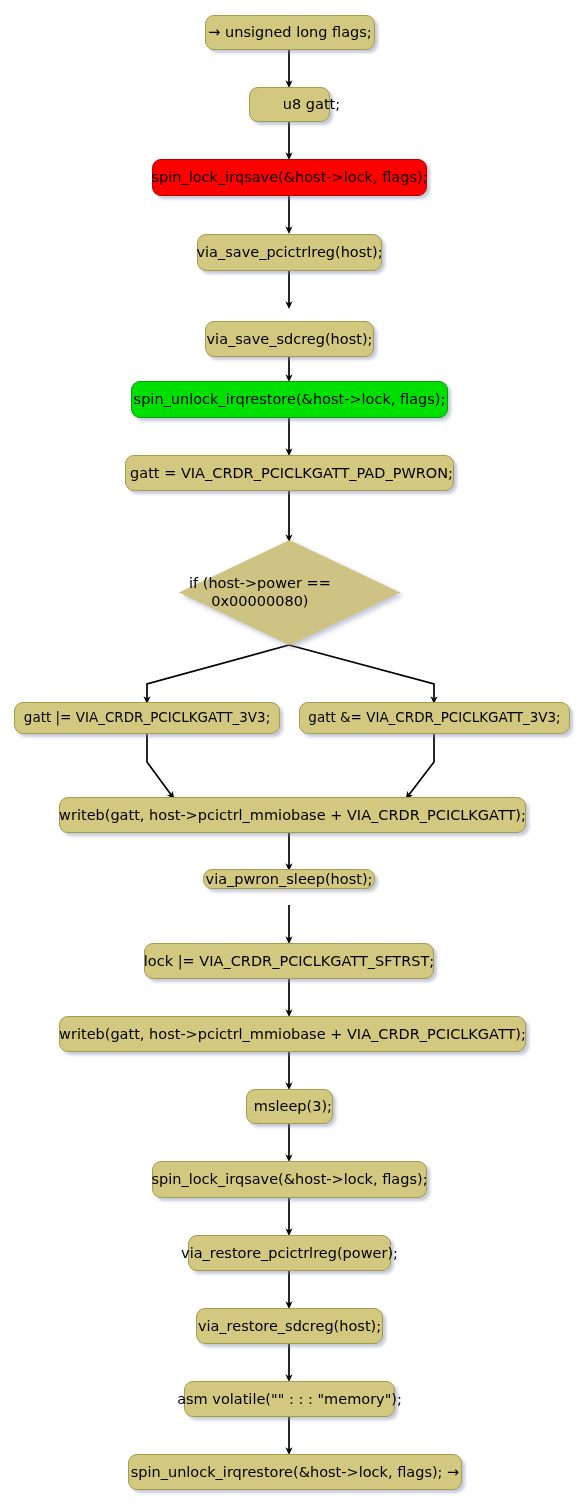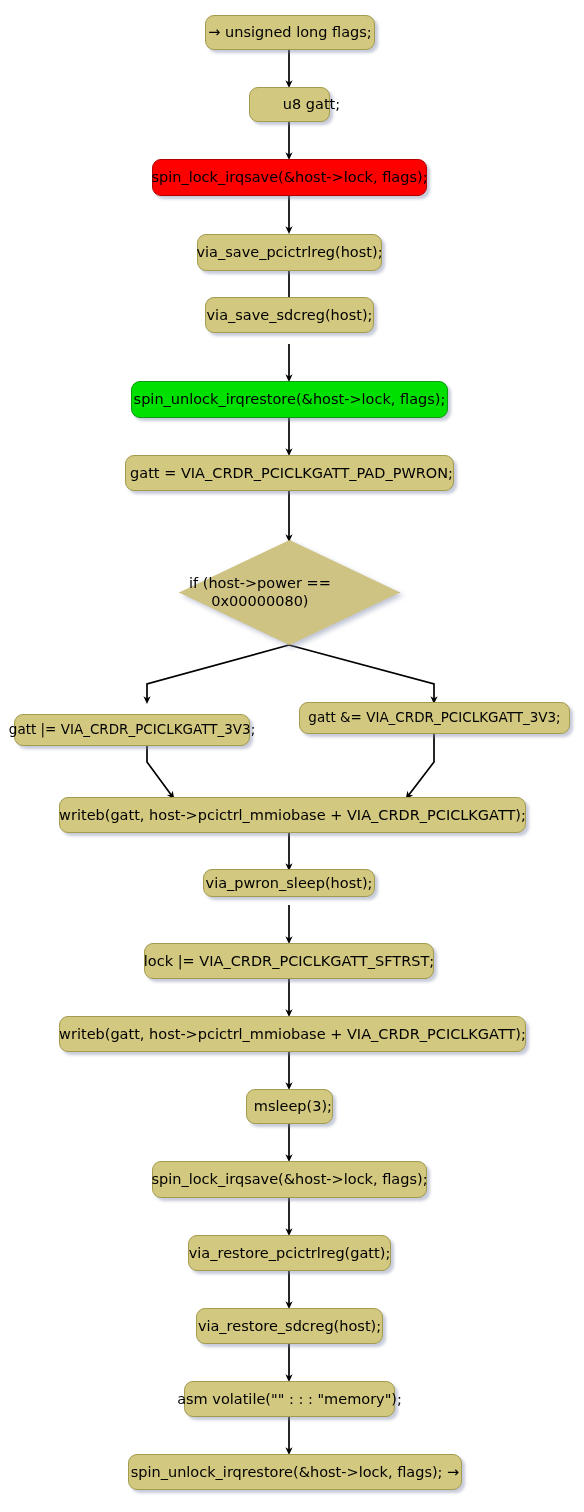--- a/index.html
+++ b/index.html
@@ -92,74 +92,74 @@
   </div>
 
   <div class="node red" style="left:152px;top:159px;width:275px;height:37px;">
     <span>spin_lock_irqsave(&amp;host-&gt;lock, flags);</span>
   </div>
 
   <div class="node" style="left:197px;top:234px;width:185px;height:37px;">
     <span>via_save_pcictrlreg(host);</span>
   </div>
 
-  <div class="node" style="left:205px;top:297px;width:169px;height:36px;">
+  <div class="node" style="left:205px;top:321px;width:169px;height:36px;">
     <span>via_save_sdcreg(host);</span>
   </div>
 
   <div class="node green" style="left:131px;top:381px;width:317px;height:37px;">
     <span>spin_unlock_irqrestore(&amp;host-&gt;lock, flags);</span>
   </div>
 
   <div class="node" style="left:125px;top:455px;width:329px;height:36px;justify-content:flex-end;">
     <span>gatt = VIA_CRDR_PCICLKGATT_PAD_PWRON;</span>
   </div>
 
   <div class="diamond" style="left:179px;top:540px;width:221px;height:105px;">
     <div class="dshape"></div>
     <div class="dtext">
       <div>if (host-&gt;power ==</div>
       <div>0x00000080)</div>
     </div>
   </div>
 
-  <div class="node" style="left:14px;top:702px;width:236px;height:32px;font-size:13.5px;margin-top:12px;">
+  <div class="node" style="left:14px;top:702px;width:266px;height:32px;font-size:13.5px;">
     <span>gatt |= VIA_CRDR_PCICLKGATT_3V3;</span>
   </div>
 
   <div class="node" style="left:299px;top:702px;width:271px;height:32px;font-size:13.5px;">
     <span>gatt &amp;= VIA_CRDR_PCICLKGATT_3V3;</span>
   </div>
 
   <div class="node" style="left:59px;top:797px;width:467px;height:36px;">
     <span>writeb(gatt, host-&gt;pcictrl_mmiobase + VIA_CRDR_PCICLKGATT);</span>
   </div>
 
-  <div class="node" style="left:203px;top:869px;width:172px;height:28px;">
+  <div class="node" style="left:203px;top:869px;width:172px;height:20px;">
     <span>via_pwron_sleep(host);</span>
   </div>
 
   <div class="node" style="left:144px;top:943px;width:290px;height:36px;">
     <span>lock |= VIA_CRDR_PCICLKGATT_SFTRST;</span>
   </div>
 
   <div class="node" style="left:59px;top:1016px;width:467px;height:36px;">
     <span>writeb(gatt, host-&gt;pcictrl_mmiobase + VIA_CRDR_PCICLKGATT);</span>
   </div>
 
   <div class="node" style="left:246px;top:1089px;width:87px;height:35px;justify-content:flex-end;">
     <span>msleep(3);</span>
   </div>
 
   <div class="node" style="left:152px;top:1161px;width:275px;height:37px;">
     <span>spin_lock_irqsave(&amp;host-&gt;lock, flags);</span>
   </div>
 
   <div class="node" style="left:188px;top:1235px;width:203px;height:36px;">
-    <span>via_restore_pcictrlreg(gatt);</span>
+    <span>via_restore_pcictrlreg(power);</span>
   </div>
 
   <div class="node" style="left:196px;top:1308px;width:187px;height:36px;">
     <span>via_restore_sdcreg(host);</span>
   </div>
 
   <div class="node" style="left:184px;top:1381px;width:211px;height:36px;">
     <span>asm volatile("" : : : "memory");</span>
   </div>
 

